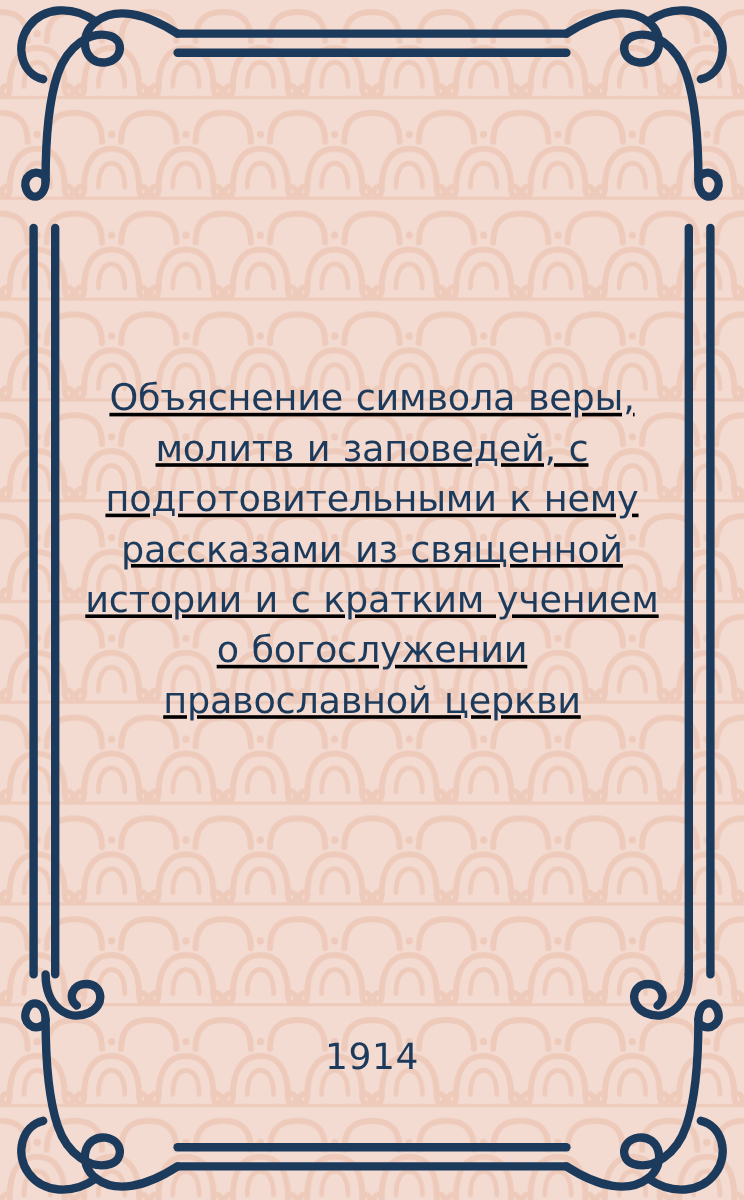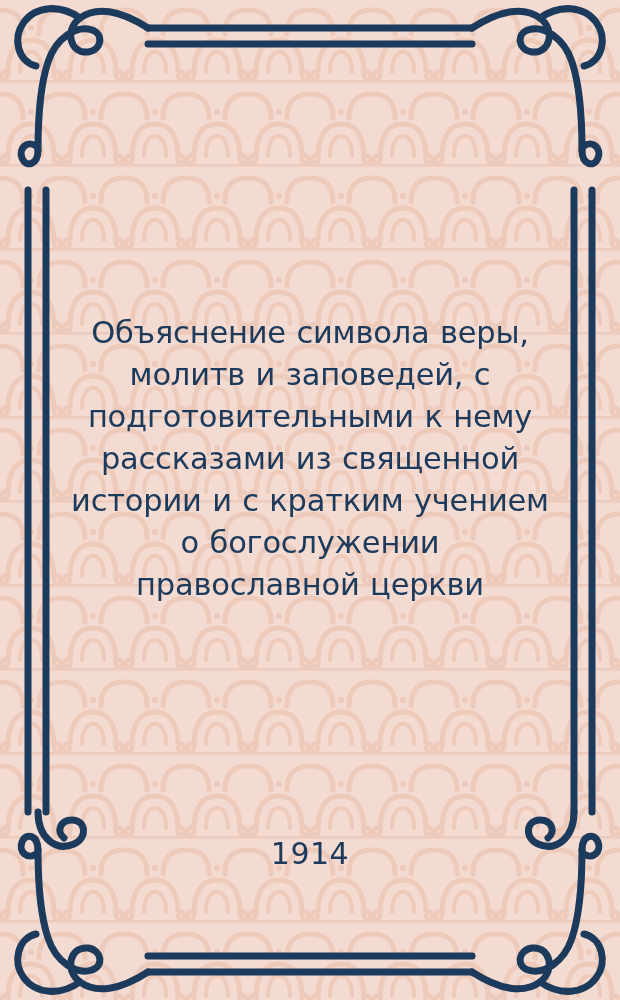--- a/index.html
+++ b/index.html
@@ -41,34 +41,35 @@
     width: 620px;
     height: 1000px;
   }
   
   #title-block {
     position: absolute;
     left: 70px;
     top: 312px;
     width: 480px;
     text-align: center;
+    text-decoration: underline;
   }
   #title-text {
     font-family: "DejaVu Sans", sans-serif;
     font-size: 30.5px;
     line-height: 42px;
     color: #1b3a5c;
     letter-spacing: -0.2px;
     word-spacing: 1px;
     font-weight: 400;
   }
   #year-block {
     position: absolute;
     left: 0;
-    top: 836px;
+    top: 864px;
     width: 620px;
     text-align: center;
   }
   #year-text {
     font-family: "DejaVu Sans", sans-serif;
     font-size: 30px;
     color: #1b3a5c;
     letter-spacing: 0.5px;
   }
 </style>

